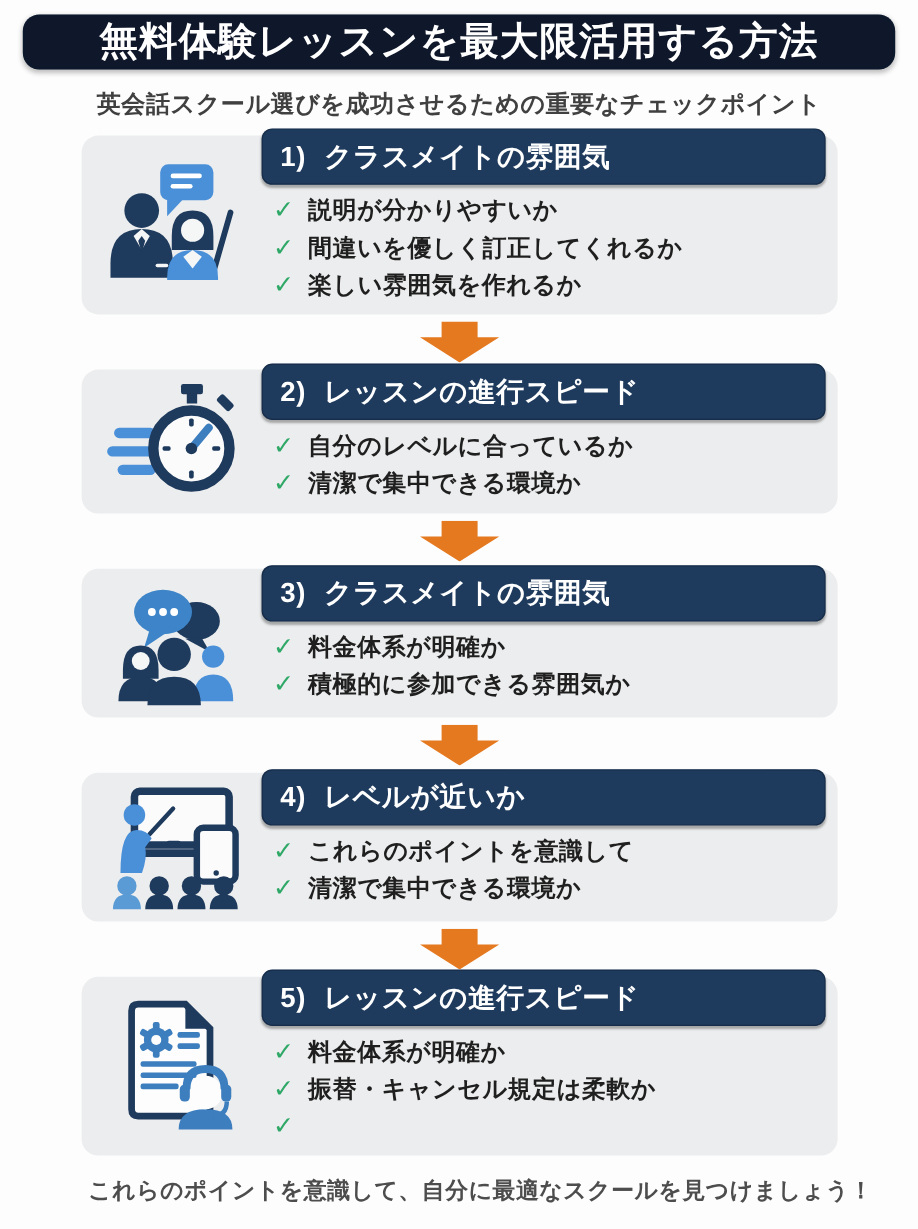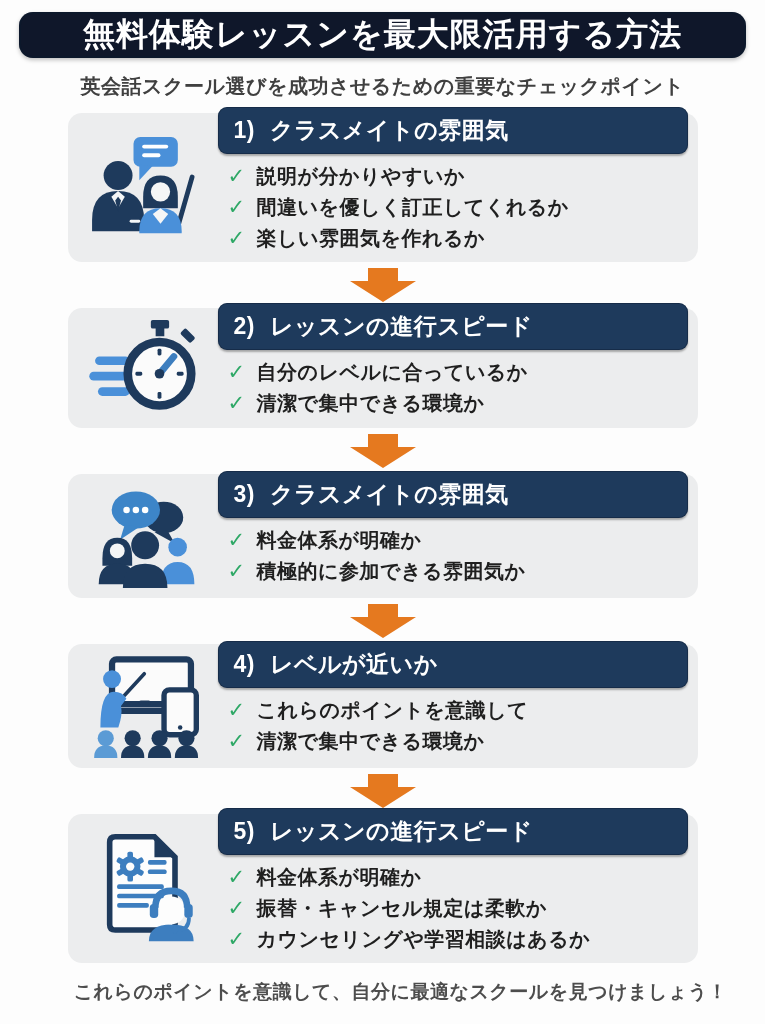--- a/index.html
+++ b/index.html
@@ -305,21 +305,20 @@
           <li class="check-item">
             <span class="check">✓</span>
             <span>料金体系が明確か</span>
           </li>
           <li class="check-item">
             <span class="check">✓</span>
             <span>振替・キャンセル規定は柔軟か</span>
           </li>
           <li class="check-item">
             <span class="check">✓</span>
-            <span>カウンセリングや学習相談はあるか</span>
           </li>
         </ul>
       </div>
     </section>
 
   </main>
 
   <p class="footer">これらのポイントを意識して、自分に最適なスクールを見つけましょう！</p>
 
 </div>

